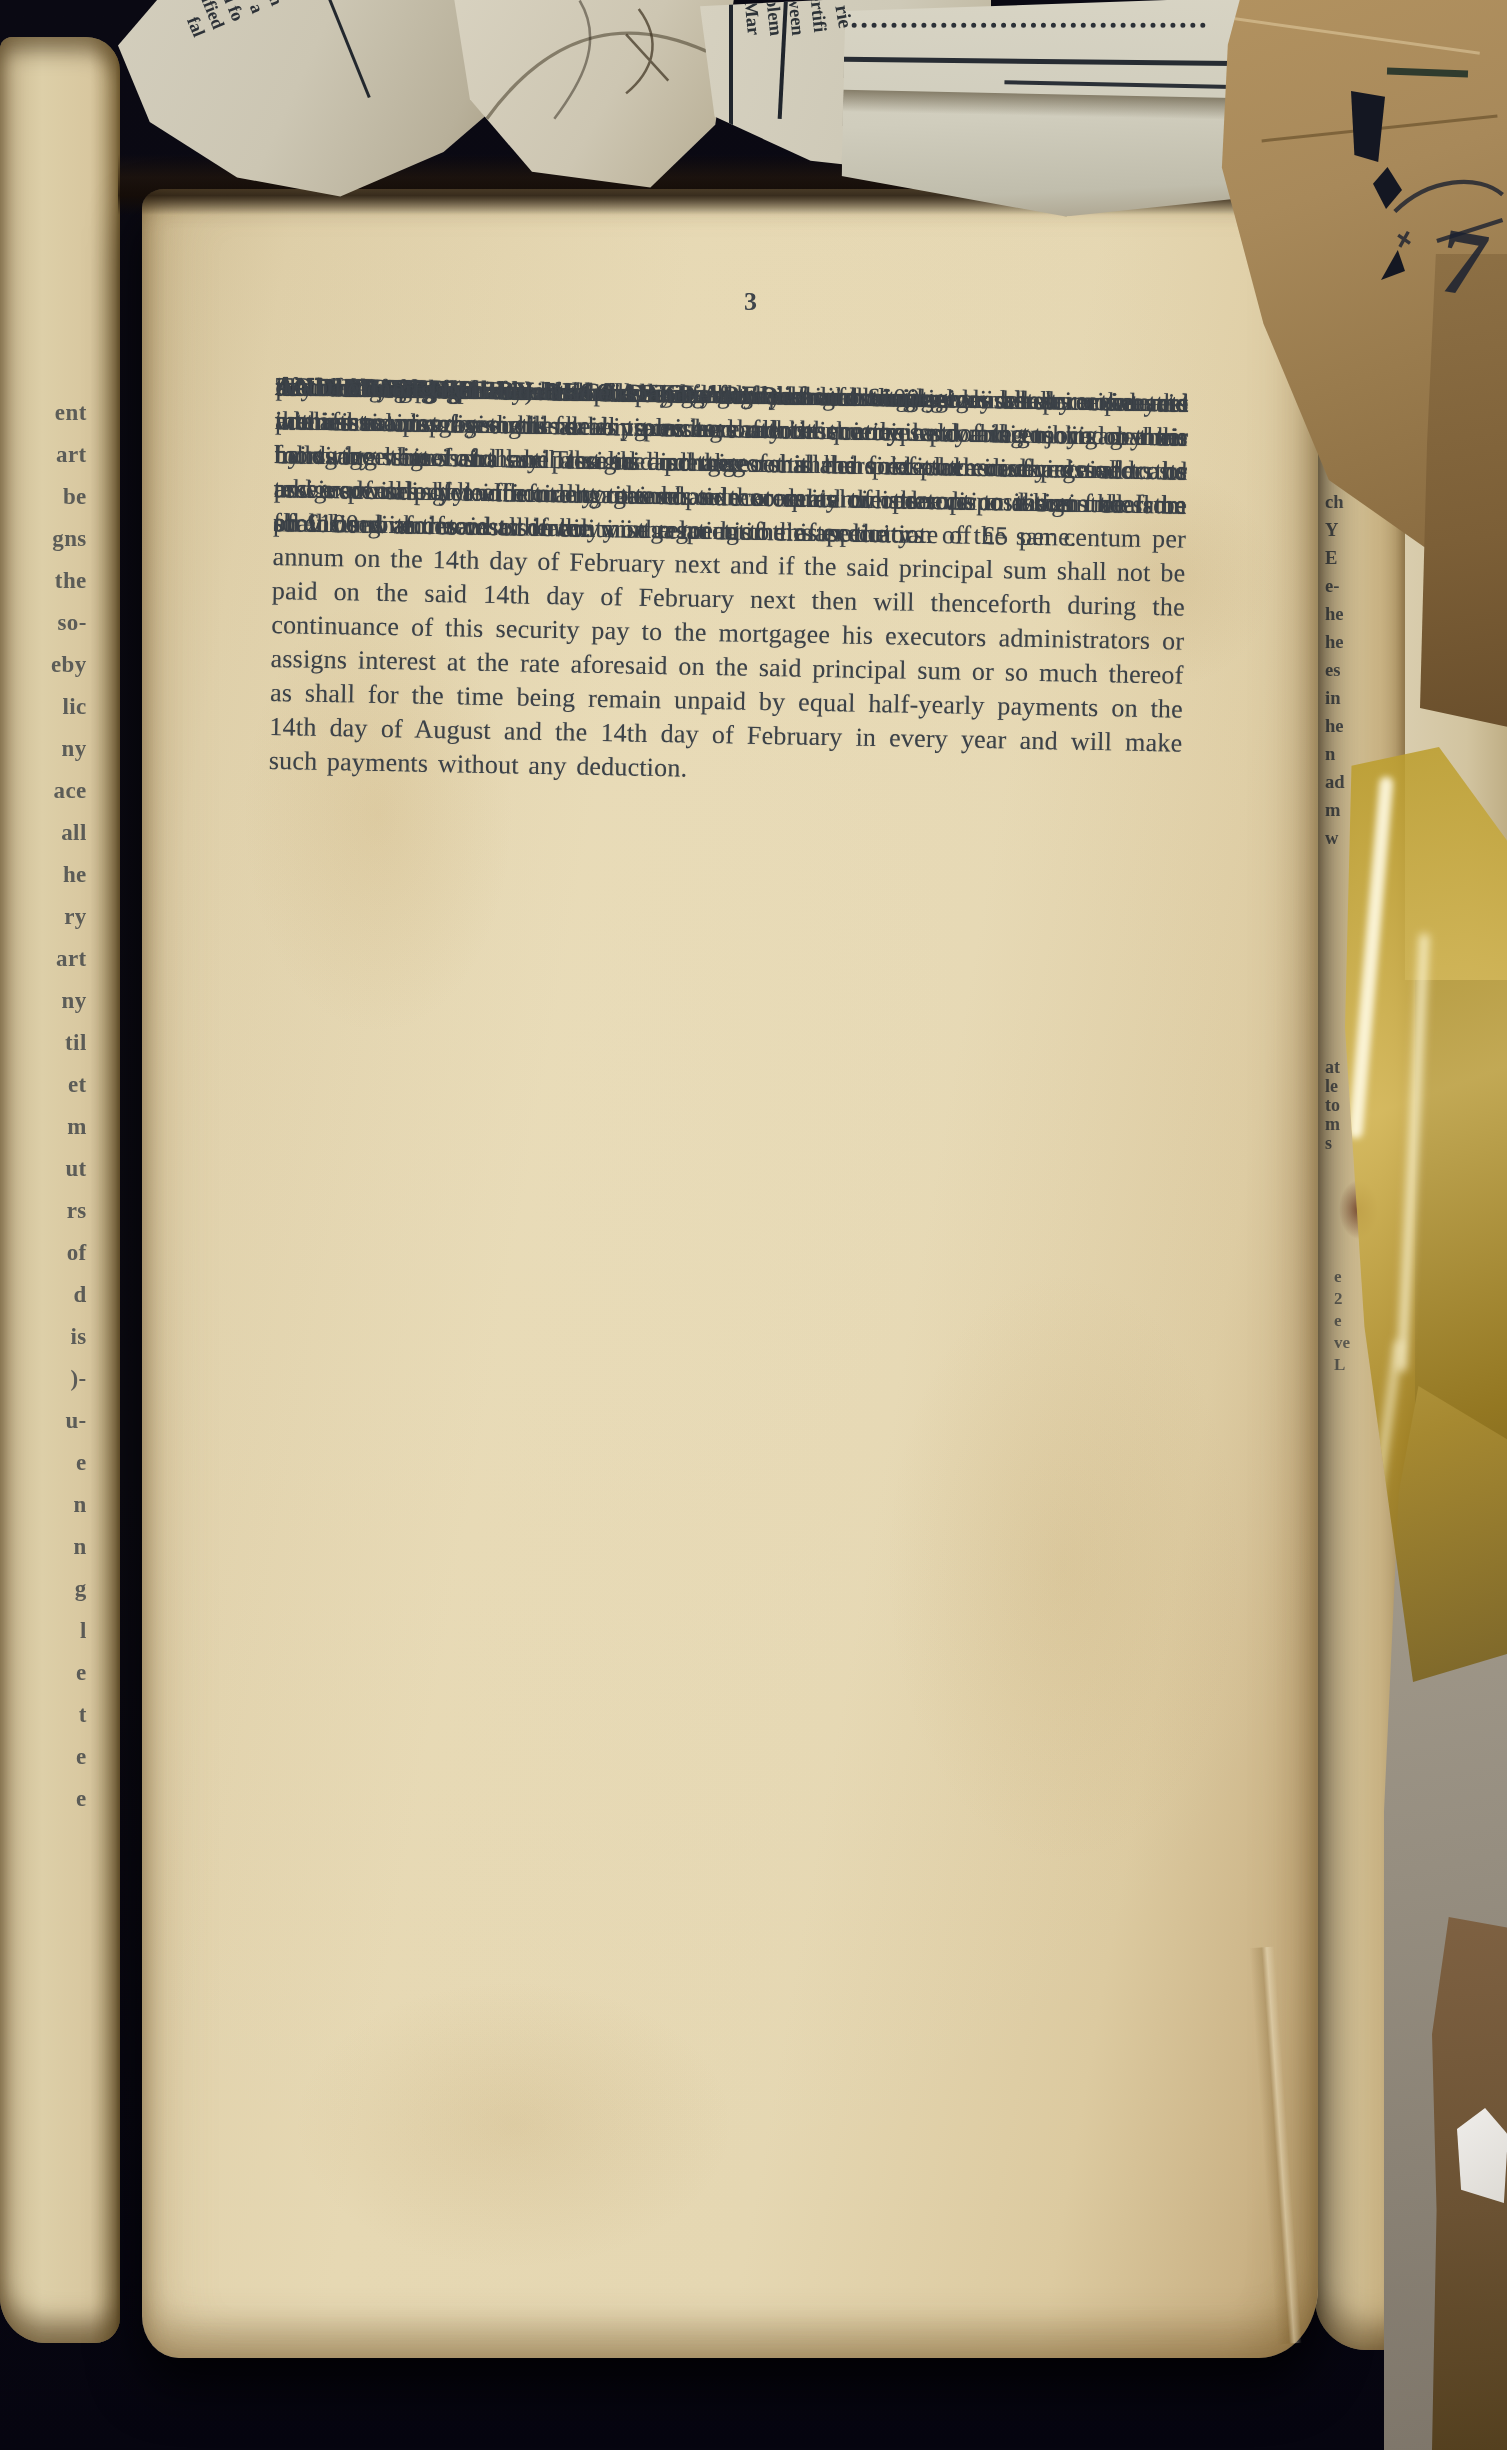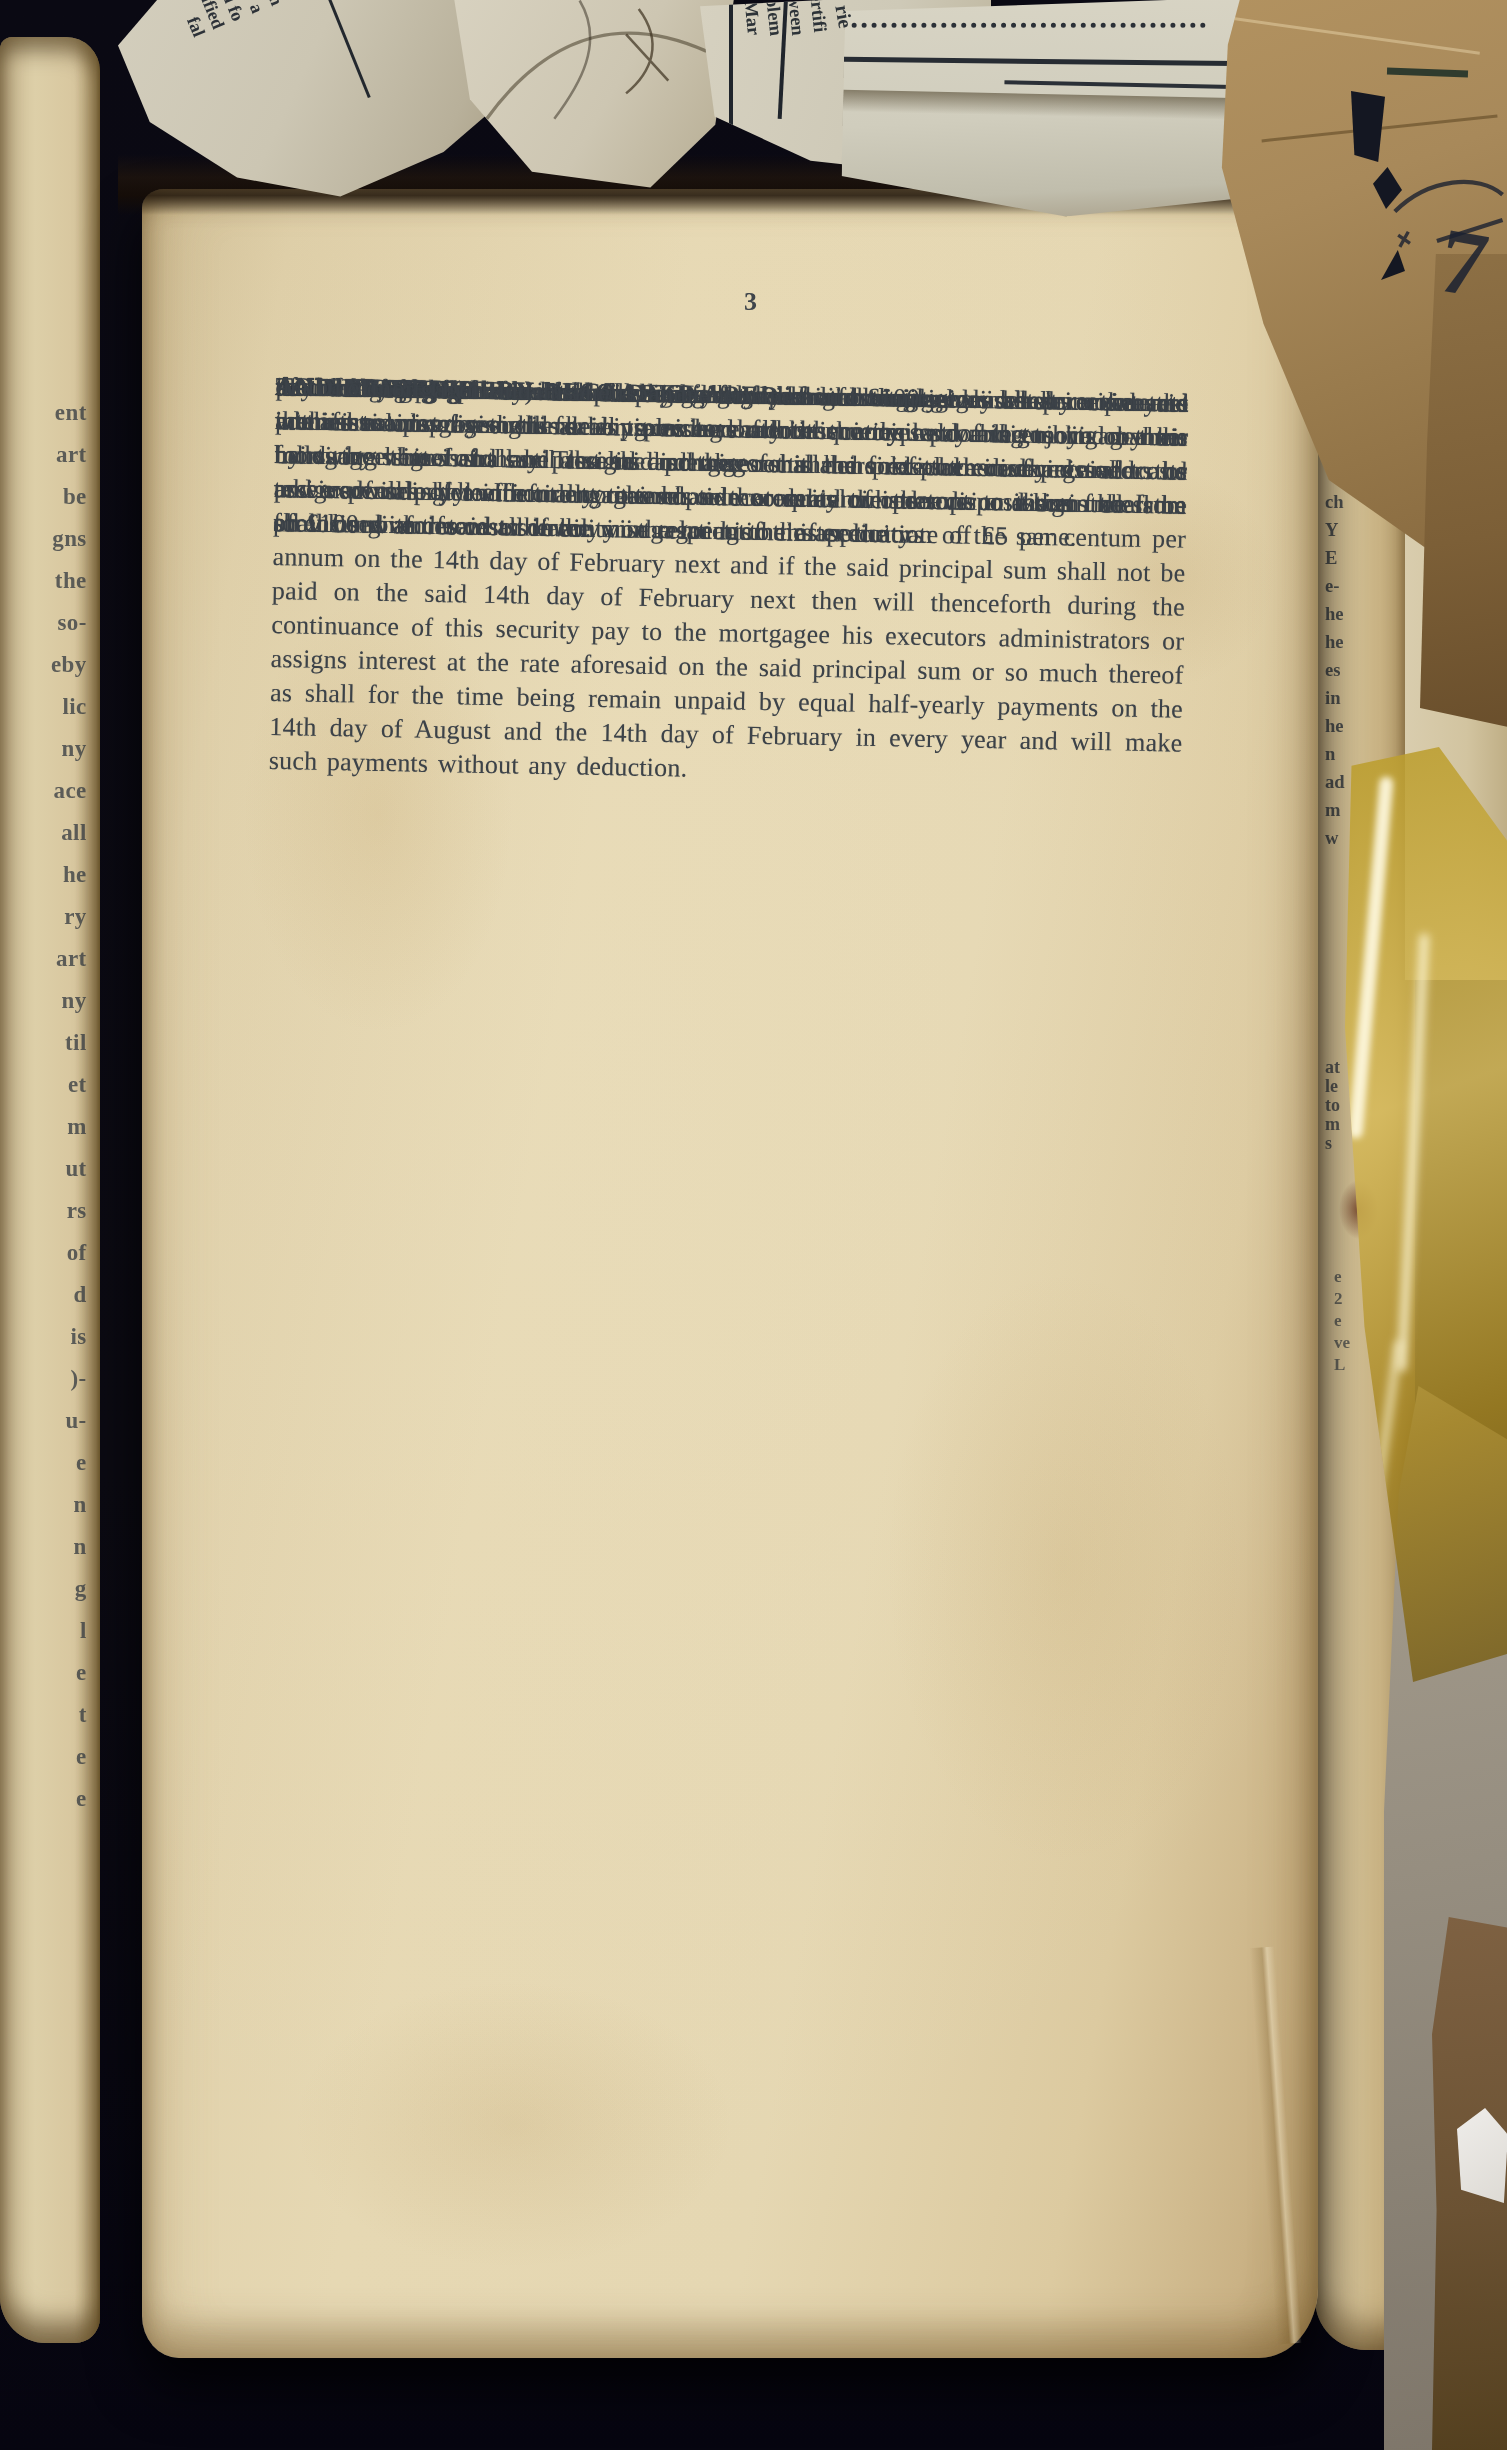--- a/index.html
+++ b/index.html
@@ -2,21 +2,21 @@
 <html style="font-size:13.5px"><head>
 <meta charset="utf-8">
 <style>
   html,body{margin:0;padding:0;background:#08070f;}
   .scene{position:relative;width:1508px;height:2450px;overflow:hidden;
          background:linear-gradient(180deg,#0a0913 0%,#0b0a12 60%,#060510 100%);
          font-family:"Liberation Serif","DejaVu Serif",serif;}
   .scene *{position:absolute;box-sizing:border-box;}
 
   
-  .left-strip{left:0;top:37px;width:100px;height:2306px;
+  .left-strip{left:0;top:37px;width:120px;height:2306px;
     background:linear-gradient(90deg,#c9b890 0%,#ddcfa8 35%,#d8c79f 75%,#bba77a 96%,#96814f 100%);
     border-radius:12px 34px 25px 46px;
     box-shadow:inset -8.5px 0 15px rgba(110,85,40,.35), inset 0 15px 20px rgba(55,38,12,.5), inset 0 -22px 25px rgba(70,48,16,.55);}
   .left-frags{left:1.7px;top:355px;width:85px;text-align:right;
     font-size:23px;line-height:42px;font-weight:bold;color:rgba(56,62,67,.78);
     white-space:pre-line;letter-spacing:0.4px;}
   .gutter{left:100px;top:30px;width:44px;height:2333px;
     background:linear-gradient(90deg,#453category 0,#000 0) , linear-gradient(90deg,#4a3517 0%,#1c1208 35%,#0b0703 55%,#160d05 80%,#2b1b0a 100%);
     border-radius:0 0 25px 25px;}
 

